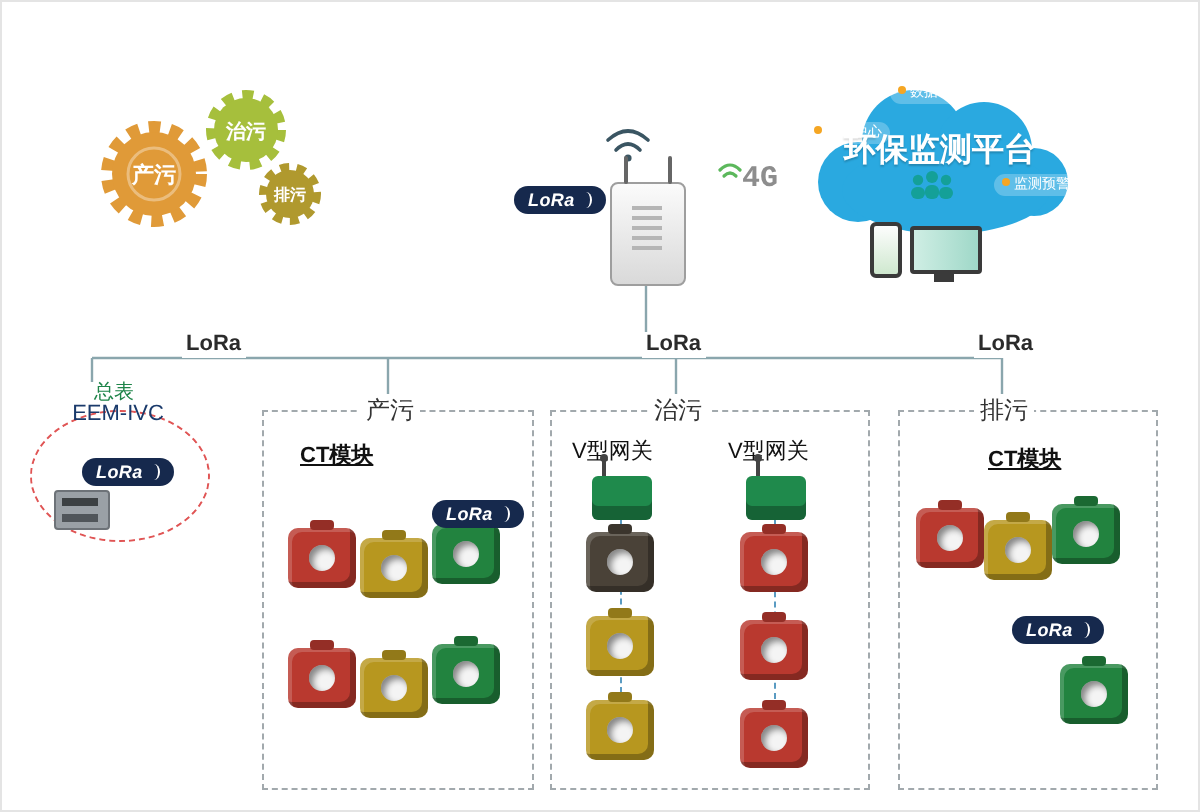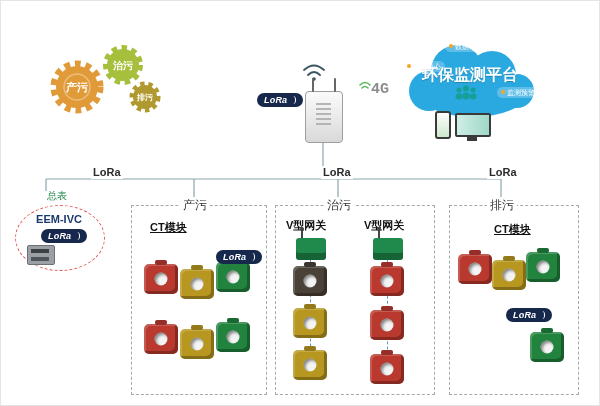--- a/index.html
+++ b/index.html
@@ -46,22 +46,22 @@
   .phone{position:absolute;left:434px;top:110px;width:12px;height:24px;z-index:3;
          border:2px solid #3a3a3a;border-radius:3px;background:linear-gradient(#fdfdfd,#cfe8cf);}
   .monitor{position:absolute;left:454px;top:112px;width:32px;height:20px;z-index:3;
            border:2px solid #3a3a3a;border-radius:2px;background:linear-gradient(90deg,#cfeee4,#9fd8c8);}
   .monitor::after{content:"";position:absolute;left:10px;bottom:-6px;width:10px;height:4px;background:#3a3a3a;}
 
   
   .meter-label{position:absolute;left:34px;top:188px;font-size:10px;font-weight:normal;color:#1e8449;z-index:2;margin-left:12px;}
   .meter-ellipse{position:absolute;left:14px;top:204px;width:88px;height:64px;z-index:2;
                  border:1.5px dashed #e05555;border-radius:50%;}
-  .meter-name{position:absolute;left:14px;top:212px;width:88px;text-align:center;z-index:2;
-              font-size:11px;font-weight:bold;color:#1a3a6b;}
+  .meter-name{position:absolute;left:14px;top:200px;width:88px;text-align:center;z-index:2;
+              font-size:11px;font-weight:normal;color:#1a3a6b;}
   .meterbox{position:absolute;left:26px;top:244px;width:26px;height:18px;z-index:2;
             background:#9aa0a6;border-radius:2px;border:1px solid #6d7278;}
   .meterbox::before{content:"";position:absolute;left:3px;top:3px;width:18px;height:4px;background:#3c4043;}
   .meterbox::after{content:"";position:absolute;left:3px;bottom:3px;width:18px;height:4px;background:#50555a;}
 
   
   .zone{position:absolute;border:1px dashed #a2a9ad;z-index:1;}
   .zone-label{position:absolute;top:-9px;transform:translateX(-50%);background:#fff;
               padding:0 3px;font-size:12px;color:#333;white-space:nowrap;z-index:2;}
   .mod-label{position:absolute;font-size:11px;font-weight:bold;color:#111;z-index:2;text-decoration:underline;}
@@ -75,21 +75,21 @@
   .ct::after{content:"";position:absolute;left:50%;top:-4px;transform:translateX(-50%);
              width:12px;height:5px;border-radius:2px;background:inherit;filter:brightness(.8);}
   .ct-red{background:#b9392f;} .ct-yellow{background:#b7971f;}
   .ct-green{background:#22833f;} .ct-dark{background:#4a4238;}
 
   
   .vgw{position:absolute;width:30px;height:22px;background:#1f8a4c;border-radius:3px;z-index:2;
        box-shadow:inset 0 -7px 0 rgba(0,0,0,.28);}
   .vgw::before{content:"";position:absolute;top:-9px;left:5px;width:2px;height:9px;background:#444;}
   .vgw::after{content:"";position:absolute;top:-11px;left:4px;width:4px;height:4px;border-radius:50%;background:#444;}
-  .vgw-label{position:absolute;font-size:11px;font-weight:bold;color:#111;z-index:2;white-space:nowrap;}
+  .vgw-label{position:absolute;font-size:11px;font-weight:normal;color:#111;z-index:2;white-space:nowrap;}
   .dashv{position:absolute;width:0;border-left:1.5px dashed #5a9bc2;z-index:1;}
 
   
   .watermark{position:absolute;left:426px;top:258px;width:158px;z-index:5;opacity:.55;text-align:center;}
   .wm-text{font-size:27px;font-weight:bold;color:#e8403a;letter-spacing:1px;line-height:28px;margin-top:-8px;
            font-family:"Liberation Sans","DejaVu Sans",sans-serif;}
 </style>
 </head>
 <body>
 

